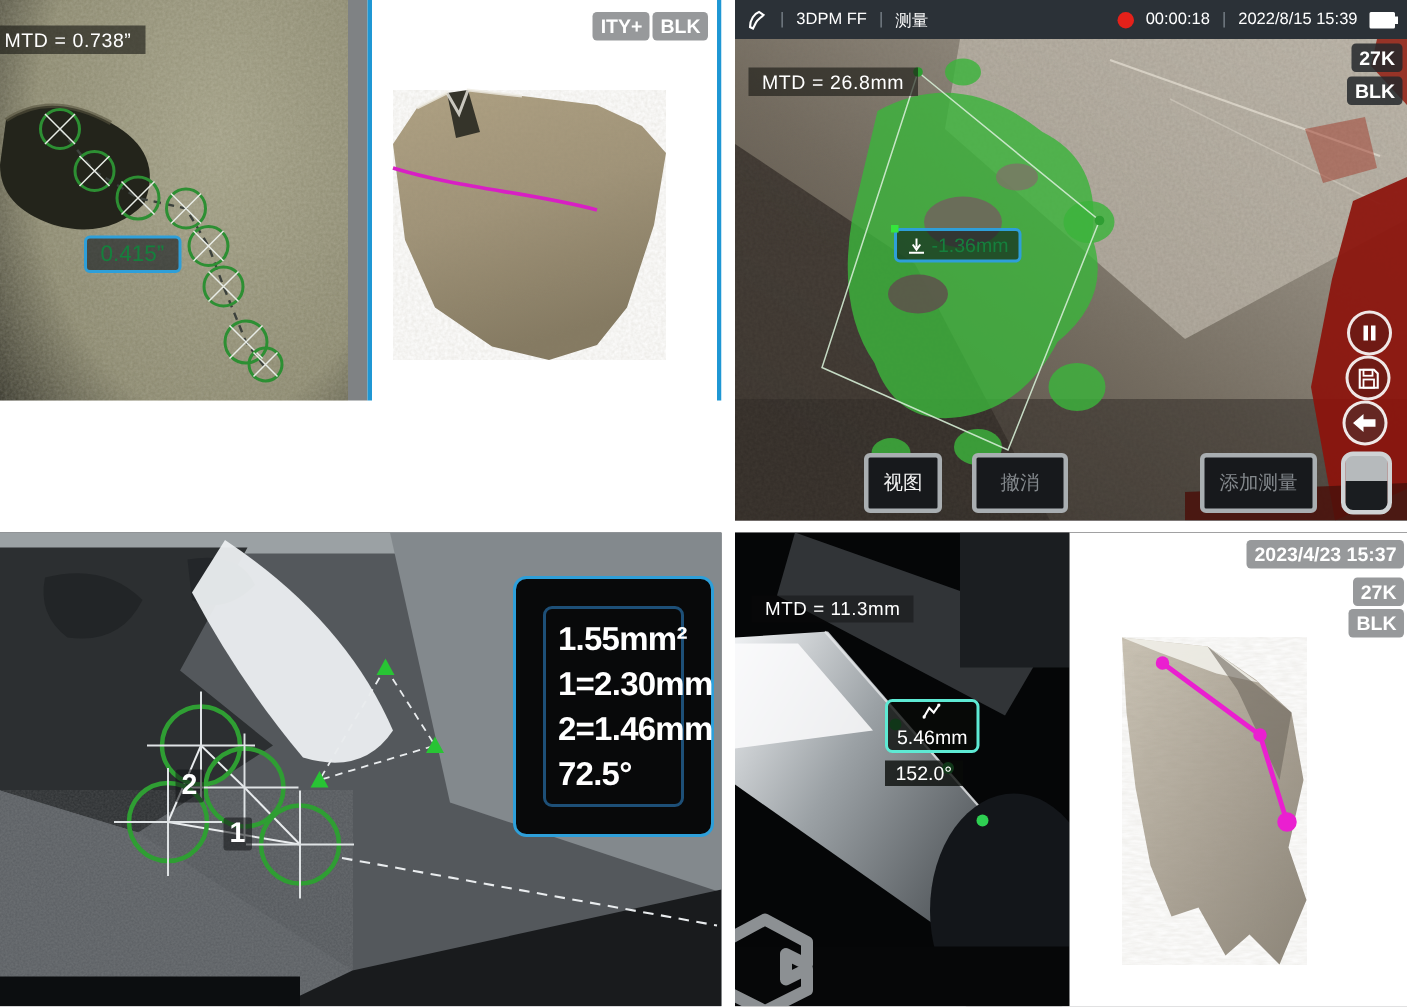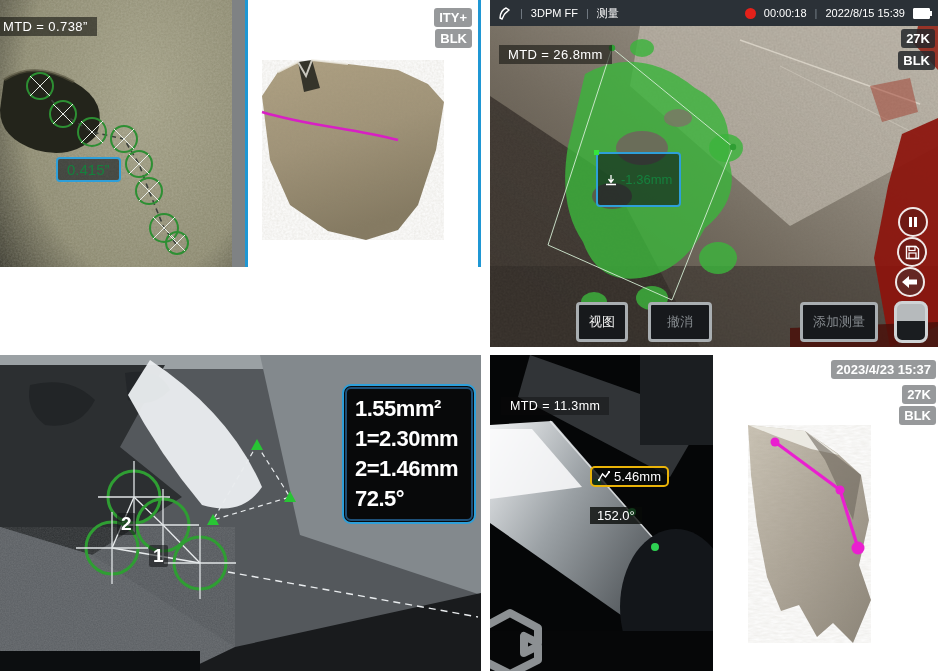--- a/index.html
+++ b/index.html
@@ -32,28 +32,28 @@
        background:rgba(25,25,25,0.25);cursor:pointer;}
   
   .topbar{position:absolute;left:0;top:0;width:448px;height:26px;background:#2b3137;color:#fff;
        display:flex;align-items:center;font-size:11px;gap:8px;padding:0 8px;box-sizing:border-box;}
   .topbar .sep{color:#79828a;}
   .rec-dot{width:11px;height:11px;border-radius:50%;background:#e4211a;}
   .battery{width:15px;height:9px;border:1px solid #fff;border-radius:1px;background:#fff;position:relative;}
   .battery:after{content:"";position:absolute;right:-3px;top:2px;width:2px;height:5px;background:#fff;}
   
   .resbox{position:absolute;left:342px;top:29px;width:134px;border:2px solid #2e9fd9;border-radius:9px;
-       background:#08090a;padding:1px;box-sizing:border-box;}
+       background:#08090a;padding:18px;box-sizing:border-box;}
   .resbox .inner{border:2px solid #1d4f77;border-radius:6px;padding:5px 8px;}
   .resline{color:#fff;font-size:22px;font-weight:600;line-height:30px;letter-spacing:-0.5px;white-space:nowrap;}
   .cursor-num{position:absolute;color:#fff;font-size:19px;font-weight:bold;
        background:rgba(18,20,22,0.55);padding:0 4px;border-radius:2px;line-height:22px;}
   
-  .greenbox{border:2px solid #eab308;border-radius:5px;background:rgba(8,10,8,0.78);color:#fff;
-       font-size:13px;padding:1px 6px;display:flex;align-items:center;gap:4px;white-space:nowrap;}
+  .greenbox{border:2px solid #5eead4;border-radius:5px;background:rgba(8,10,8,0.78);color:#fff;
+       font-size:13px;padding:1px 6px;display:flex;align-items:center;gap:4px;white-space:nowrap;flex-direction:column;}
   .angbox{background:rgba(8,10,8,0.78);color:#fff;font-size:13px;padding:1px 7px;white-space:nowrap;}
 </style>
 </head>
 <body>
 
 <div class="canvas">
 
   <section id="q1">
 
     <svg class="abs" style="left:0;top:0" width="232" height="347">
@@ -137,21 +137,21 @@
         <path id="fr1" d="M14,96 L30,72 L50,62 L58,76 L64,60 L100,64 L150,70 L180,84 L196,102 L188,150 L170,205 L150,230 L118,240 L80,231 L42,205 L22,160 Z" fill="url(#g2)"></path>
         <path d="M14,96 L30,72 L50,62 L58,76 L64,60 L100,64 L150,70 L180,84 L196,102 L188,150 L170,205 L150,230 L118,240 L80,231 L42,205 L22,160 Z" filter="url(#n2)" opacity="0.5"></path>
         <path d="M50,62 L64,60 L72,88 L56,92 Z" fill="#35342a"></path>
         <path d="M30,72 L50,62 L58,76 L64,60 L100,64" fill="none" stroke="#efece4" stroke-width="2" opacity="0.8"></path>
         <path d="M14,112 C60,126 105,128 150,140" fill="none" stroke="#d81fc4" stroke-width="2.5"></path>
       </svg>
     </div>
 
     <div class="mtd abs" style="left:-6px;top:17px">MTD = 0.738”</div>
     <div class="meas-box abs" style="left:56px;top:157px">0.415”</div>
-    <div class="abs" style="right:9px;top:8px;display:flex;flex-direction:column;align-items:flex-end;gap:2px">
+    <div class="abs" style="right:9px;top:8px;display:flex;align-items:flex-end;gap:2px">
       <div class="badge">ITY+</div>
       <div class="badge">BLK</div>
     </div>
 
     <button class="tbtn" style="left:322px;width:86px">
       <svg width="14" height="14" viewBox="0 0 14 14">
         <circle cx="6" cy="6" r="4.4" fill="none" stroke="#f4f4f4" stroke-width="1.5"></circle>
         <path d="M9.3,9.3 L13,13" stroke="#f4f4f4" stroke-width="1.8"></path>
         <path d="M4,6 L8,6 M6,4 L6,8" stroke="#f4f4f4" stroke-width="1.2"></path>
       </svg>
@@ -216,21 +216,21 @@
       <span>测量</span>
       <span style="margin-left:auto"></span>
       <span class="rec-dot"></span>
       <span>00:00:18</span>
       <span class="sep">|</span>
       <span>2022/8/15  15:39</span>
       <span class="battery"></span>
     </div>
 
     <div class="mtd abs" style="left:9px;top:45px">MTD = 26.8mm</div>
-    <div class="meas-box abs" style="left:106px;top:152px;font-size:13px;padding:18px 7px">
+    <div class="meas-box abs" style="left:106px;top:152px;font-size:13px;padding:2px 7px">
       <svg width="12" height="12" viewBox="0 0 12 12">
         <path d="M6,1 L6,7 M3.5,5 L6,8.5 L8.5,5 M1,10.5 L11,10.5" fill="none" stroke="#fff" stroke-width="1.3"></path>
       </svg>
       <span>-1.36mm</span>
     </div>
     <div class="abs" style="left:104px;top:150px;width:5px;height:5px;background:#35e53c"></div>
     <div class="abs" style="right:3px;top:29px;display:flex;flex-direction:column;align-items:flex-end;gap:3px">
       <div class="badge dark">27K</div>
       <div class="badge dark">BLK</div>
     </div>

